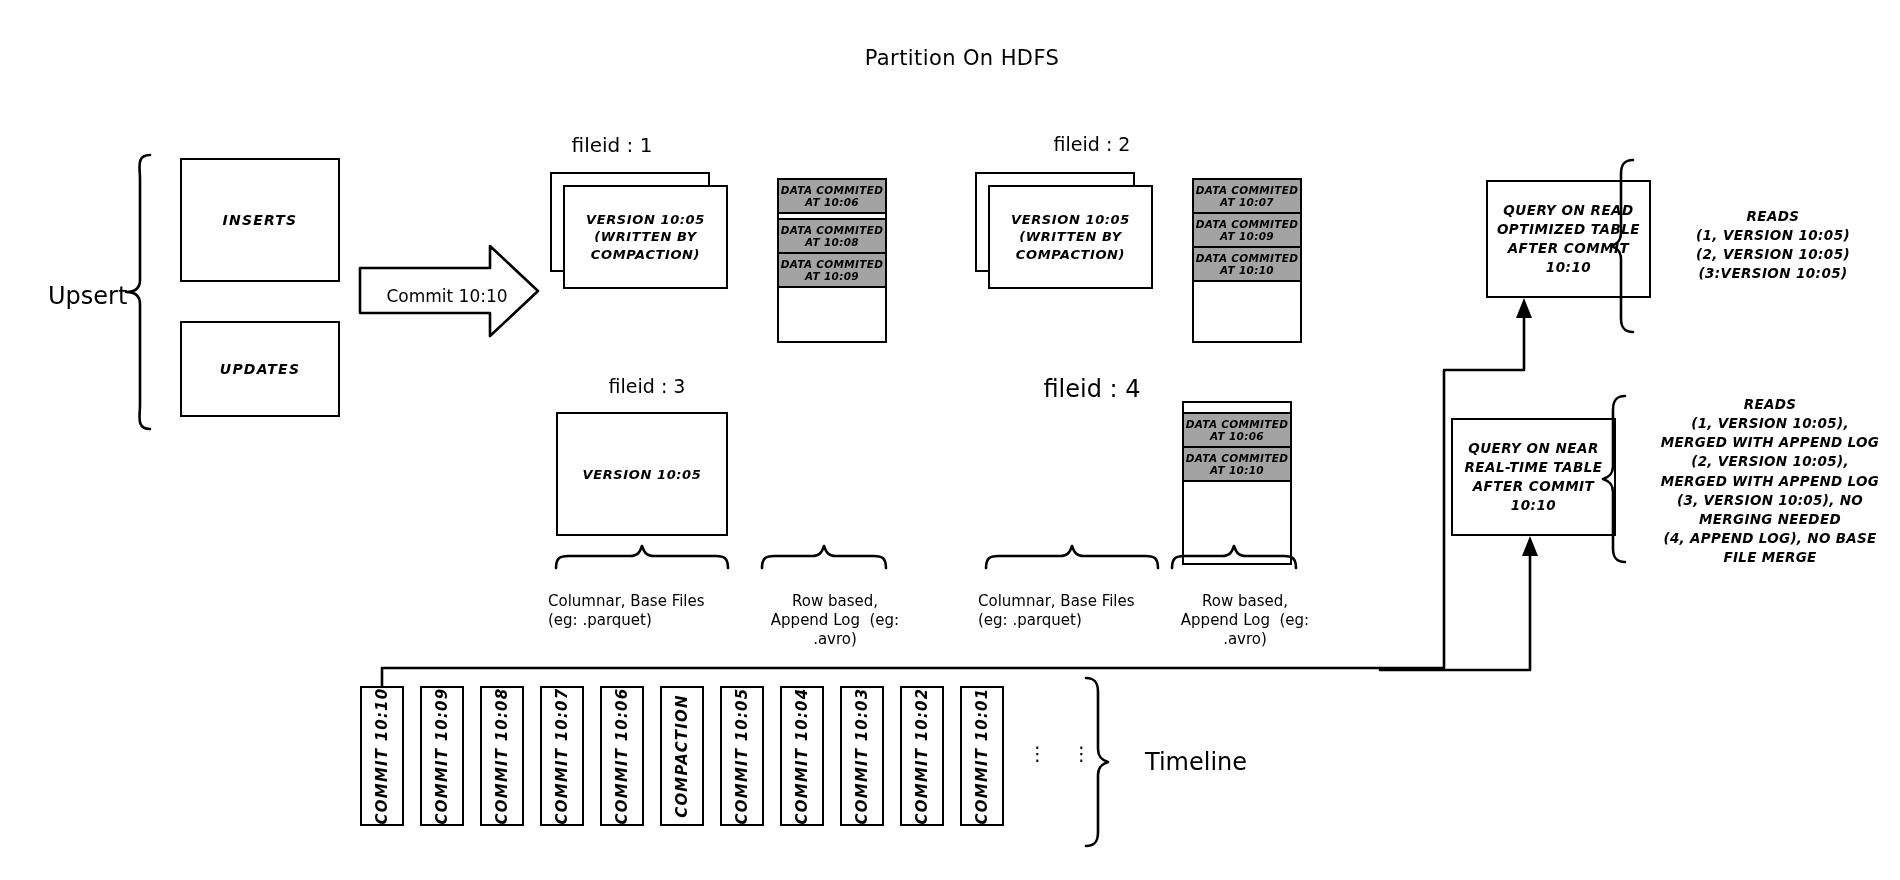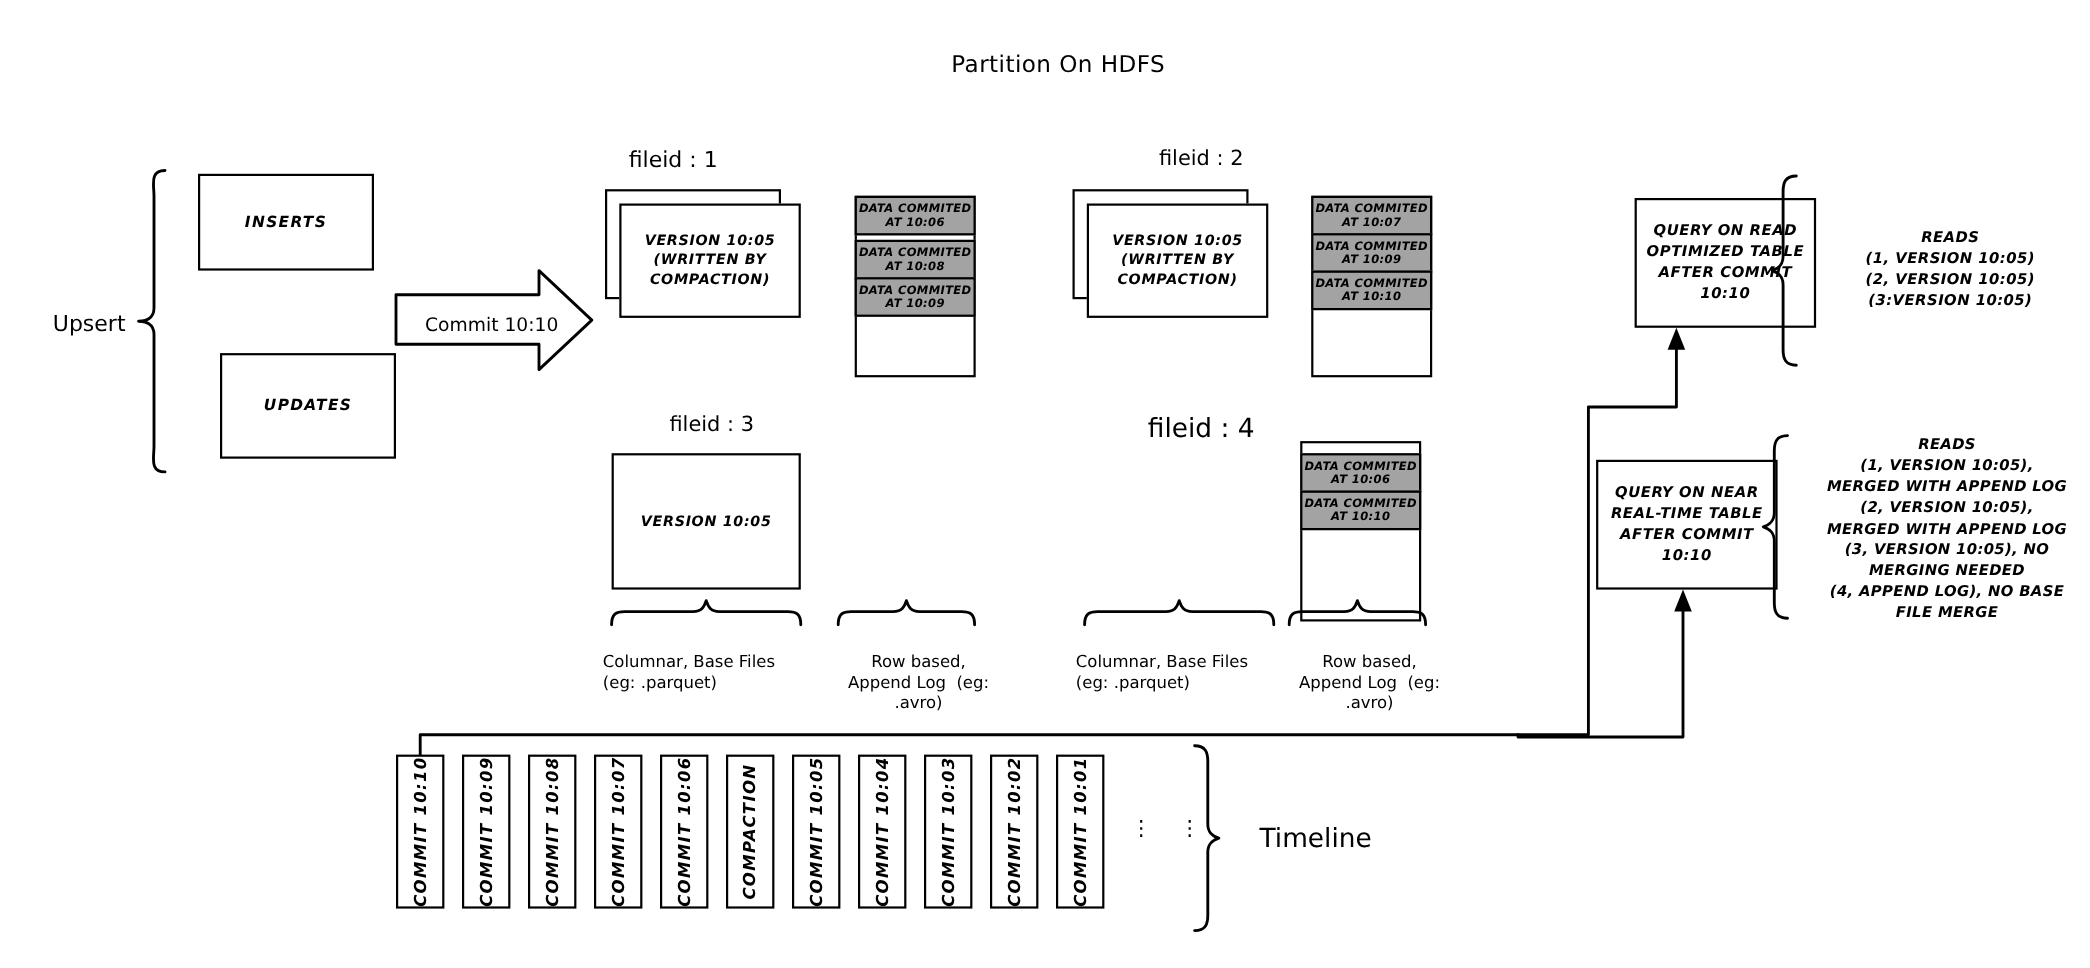--- a/index.html
+++ b/index.html
@@ -46,25 +46,25 @@
   }
   .logframe{
     position:absolute;border:2.5px solid #000;background:#fff;box-sizing:border-box;
   }
 </style>
 </head>
 <body>
 
 <div class="abs title thin" style="left:0;top:46px;width:1900px;text-align:center;">Partition On HDFS</div>
 
-<div class="abs thin" style="left:36px;top:282px;font-size:20px;">Upsert</div>
-
-<div class="box hand" style="left:180px;top:158px;width:160px;height:88px;font-size:14px;letter-spacing:1.2px;">INSERTS</div>
-
-<div class="box hand" style="left:180px;top:321px;width:160px;height:96px;font-size:14px;letter-spacing:1.2px;margin-left:20px;">UPDATES</div>
+<div class="abs thin" style="left:36px;top:282px;font-size:24px;">Upsert</div>
+
+<div class="box hand" style="left:180px;top:158px;width:160px;height:124px;font-size:14px;letter-spacing:1.2px;">INSERTS</div>
+
+<div class="box hand" style="left:180px;top:321px;width:160px;height:96px;font-size:14px;letter-spacing:1.2px;">UPDATES</div>
 
 <div class="abs thin" style="left:360px;top:286px;width:150px;text-align:center;font-size:17px;z-index:3;">Commit 10:10</div>
 
 <div class="abs thin" style="left:520px;top:133px;width:160px;text-align:center;font-size:20px;">fileid : 1</div>
 <div class="abs thin" style="left:1000px;top:133px;width:160px;text-align:center;font-size:19px;">fileid : 2</div>
 <div class="abs thin" style="left:555px;top:375px;width:160px;text-align:center;font-size:19px;">fileid : 3</div>
 <div class="abs thin" style="left:1000px;top:375px;width:160px;text-align:center;font-size:24px;">fileid : 4</div>
 
 <div class="box" style="left:550px;top:172px;width:160px;height:100px;"></div>
 <div class="box hand" style="left:563px;top:185px;width:165px;height:104px;font-size:13px;letter-spacing:0.6px;line-height:1.35;white-space:pre;">VERSION 10:05

